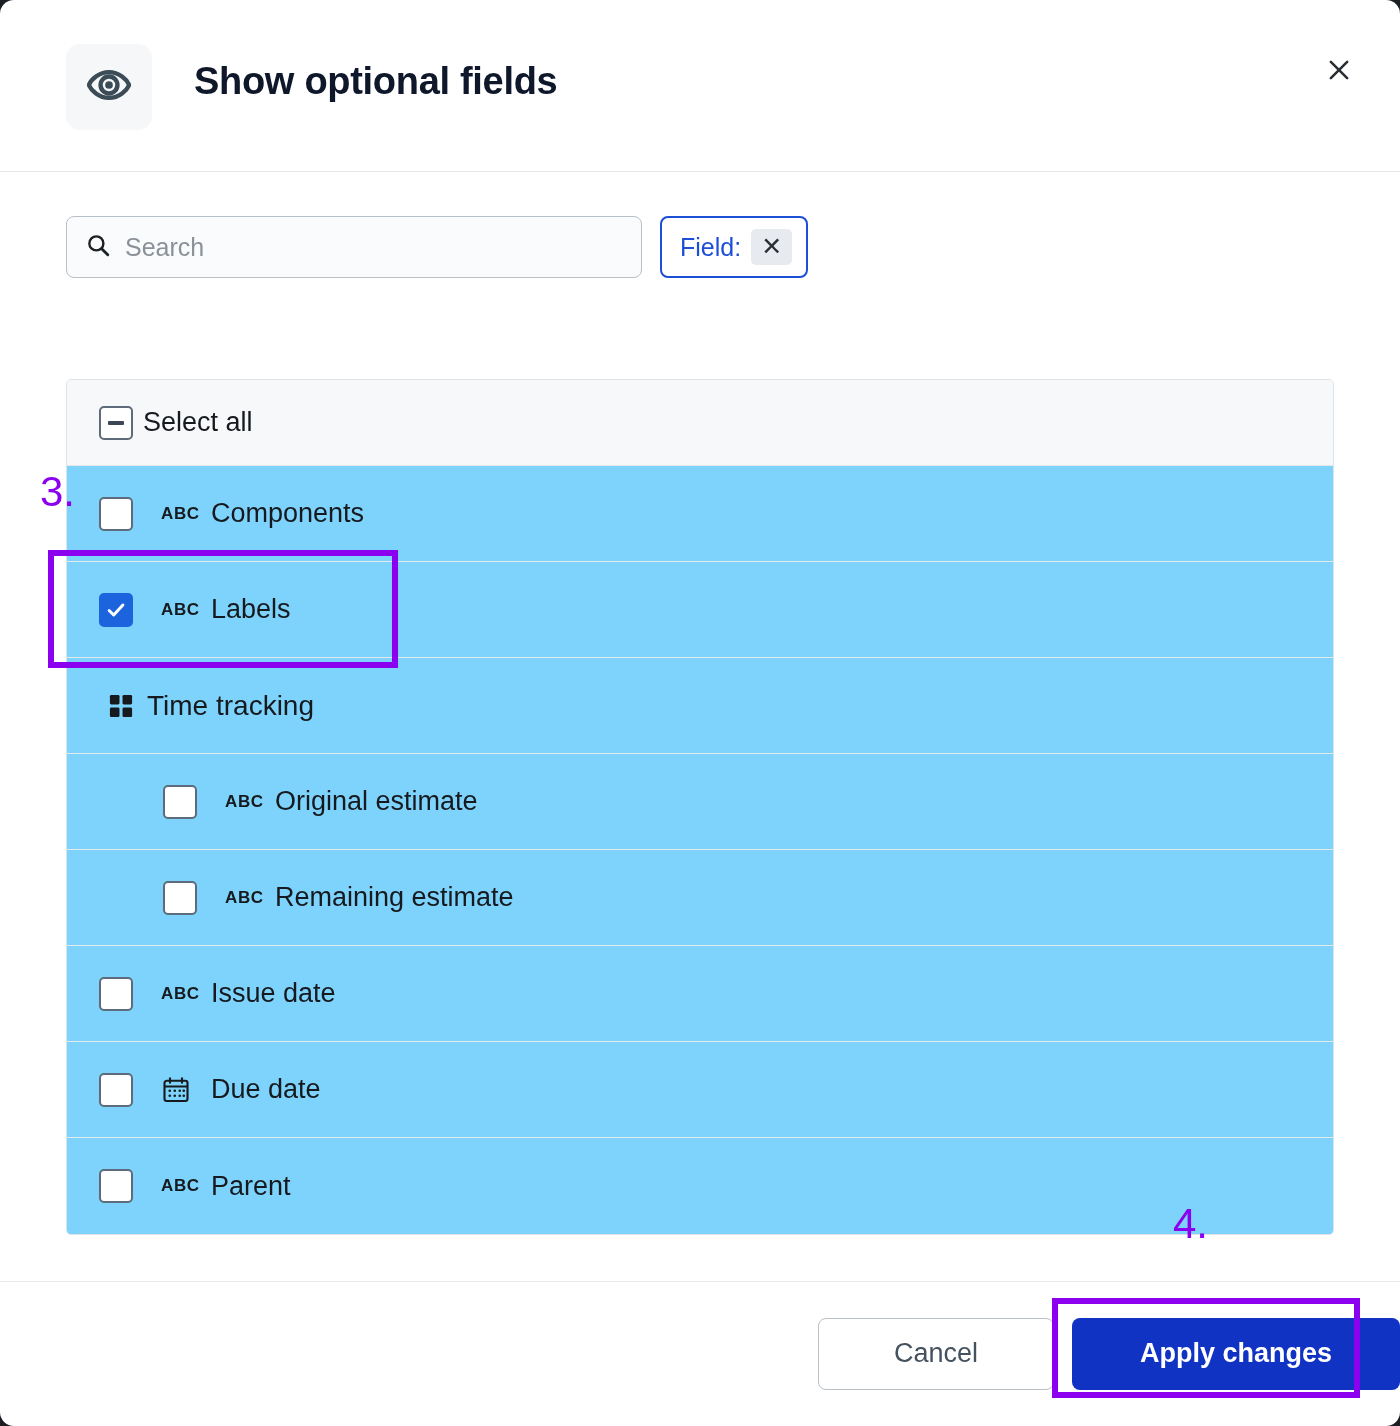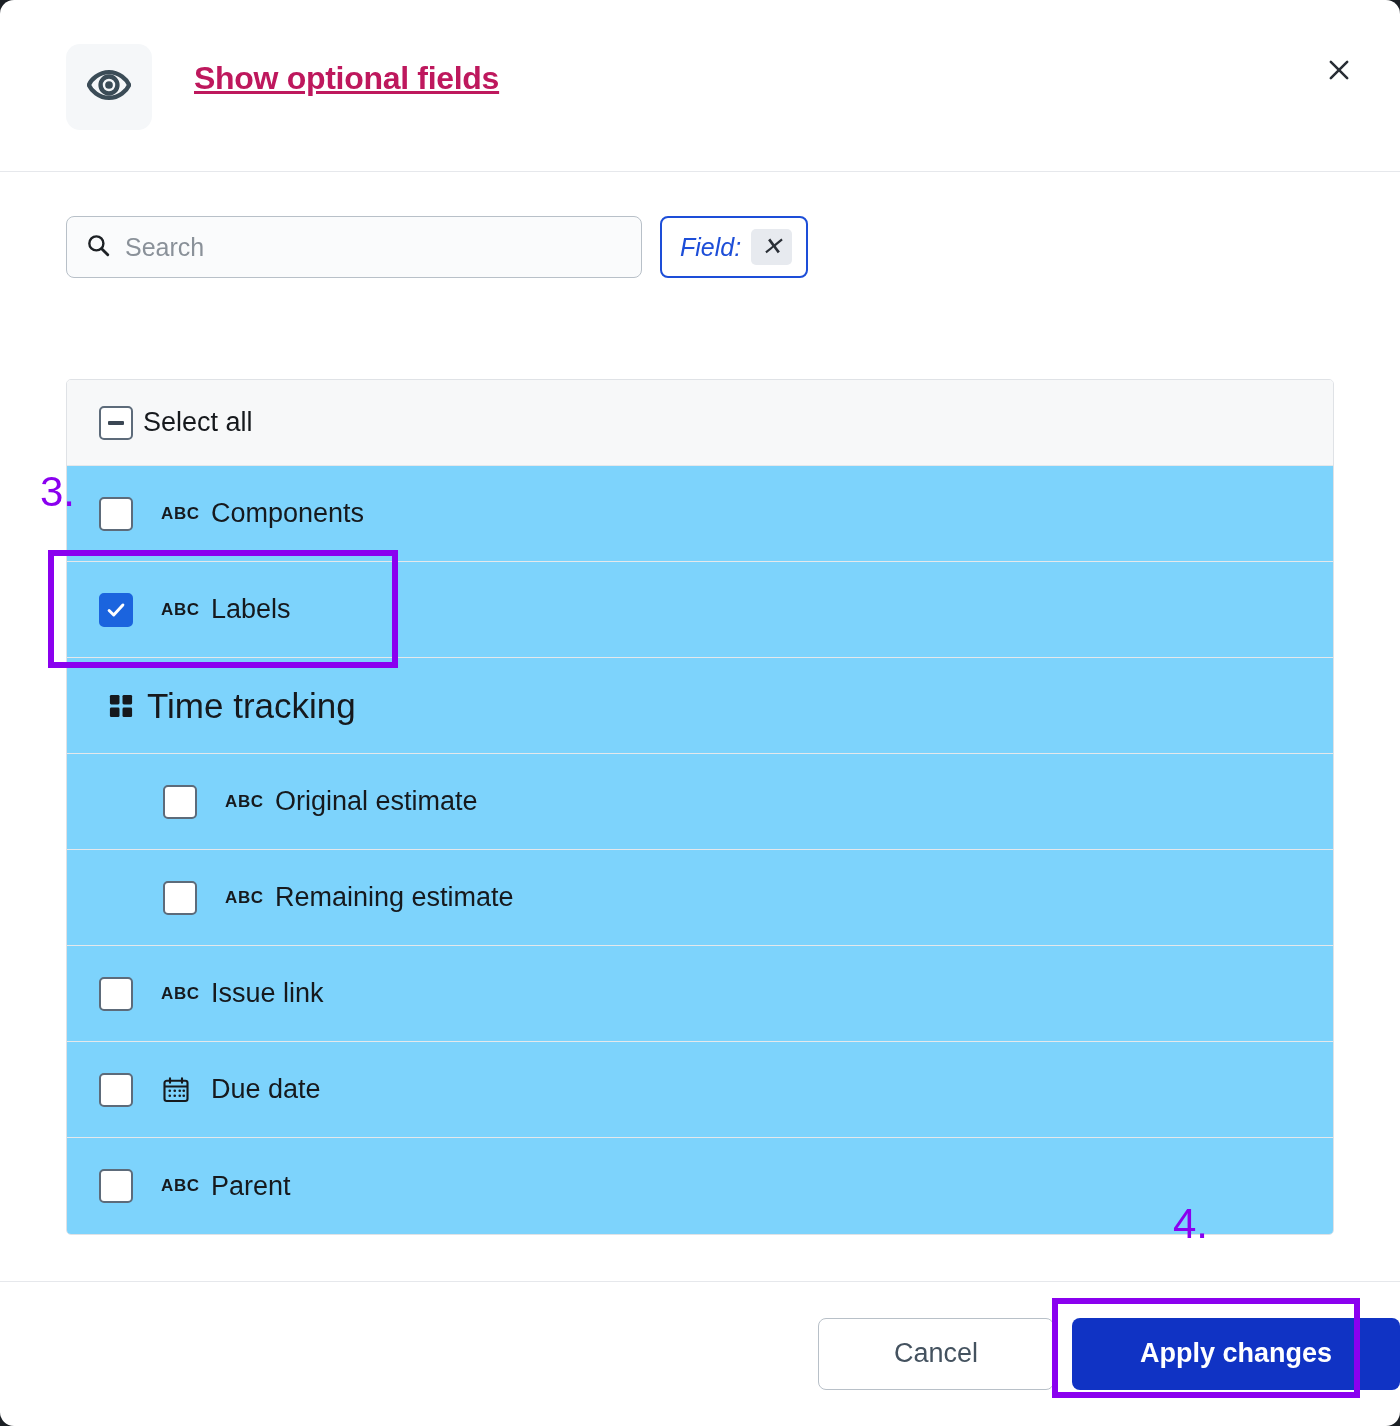--- a/index.html
+++ b/index.html
@@ -42,25 +42,24 @@
     border-radius: 14px;
     background: #f5f7f9;
     display: flex;
     align-items: center;
     justify-content: center;
   }
   .header-title {
     position: absolute;
     left: 194px;
     top: 60px;
-    font-size: 32px;
+    font-size: 38px;
     font-weight: 700;
-    color: #be185d;
+    color: #0f172a;
     letter-spacing: -0.3px;
-    text-decoration: underline;
   }
   .close-btn {
     position: absolute;
     right: 38px;
     top: 48px;
     width: 46px;
     height: 46px;
     display: flex;
     align-items: center;
     justify-content: center;
@@ -115,21 +114,20 @@
     height: 62px;
     border: 2px solid #1d4ed8;
     border-radius: 8px;
     background: #ffffff;
     display: flex;
     align-items: center;
     padding: 0 14px 0 18px;
     box-sizing: border-box;
     gap: 10px;
     cursor: pointer;
-    font-style: italic;
   }
   .field-chip-label {
     font-size: 25px;
     color: #1d4ed8;
   }
   .field-chip-value {
     background: #e7eaef;
     border-radius: 5px;
     padding: 5px 10px 6px 10px;
     display: flex;
@@ -236,21 +234,21 @@
     color: #16191d;
     font-family: "Liberation Sans", sans-serif;
   }
   .row-label {
     margin-left: 10px;
     font-size: 27px;
     color: #16191d;
   }
   .group-label {
     margin-left: 12px;
-    font-size: 35px;
+    font-size: 28px;
     color: #16191d;
   }
   .group-icon {
     margin-left: 8px;
     display: flex;
     align-items: center;
   }
 
   
   .dialog-footer {
@@ -404,21 +402,21 @@
           <span class="abc-icon">ABC</span>
         </div>
         <div class="row-label">Remaining estimate</div>
       </div>
 
       <div class="list-row">
         <div class="cb"></div>
         <div class="row-icon">
           <span class="abc-icon">ABC</span>
         </div>
-        <div class="row-label">Issue link</div>
+        <div class="row-label">Issue date</div>
       </div>
 
       <div class="list-row">
         <div class="cb"></div>
         <div class="row-icon">
           <svg width="30" height="30" viewBox="0 0 24 24">
             <rect x="2.8" y="4.6" width="18.4" height="16.2" rx="1.8" fill="none" stroke="#16191d" stroke-width="1.7"></rect>
             <path d="M2.8 9.2 H21.2" stroke="#16191d" stroke-width="1.7"></path>
             <path d="M7.2 2.6 V6.2 M16.8 2.6 V6.2" stroke="#16191d" stroke-width="1.7" stroke-linecap="round"></path>
             <circle cx="7" cy="12.6" r="1.05" fill="#16191d"></circle>

